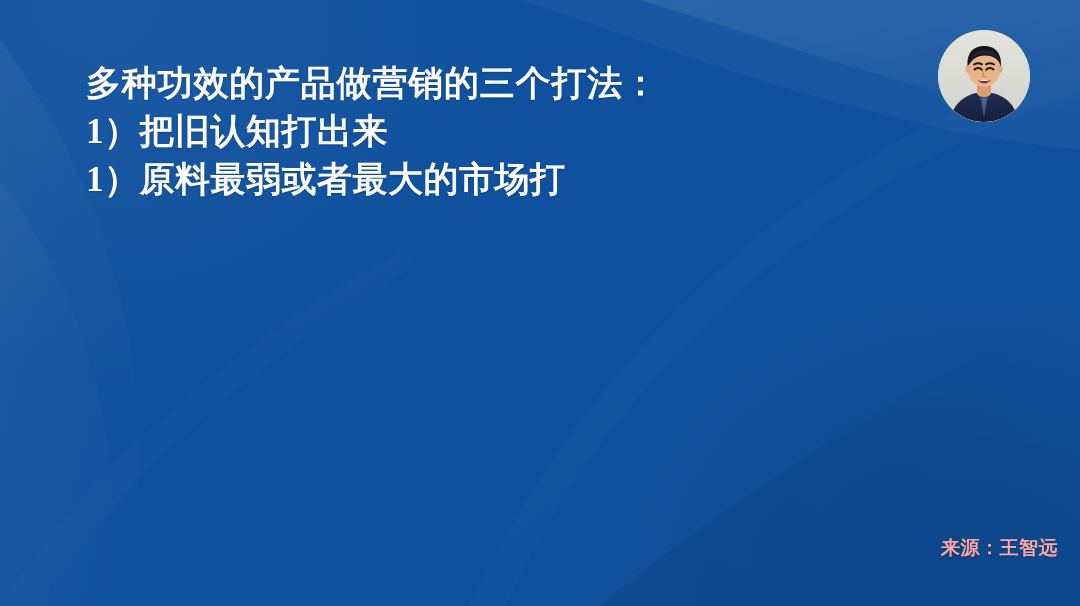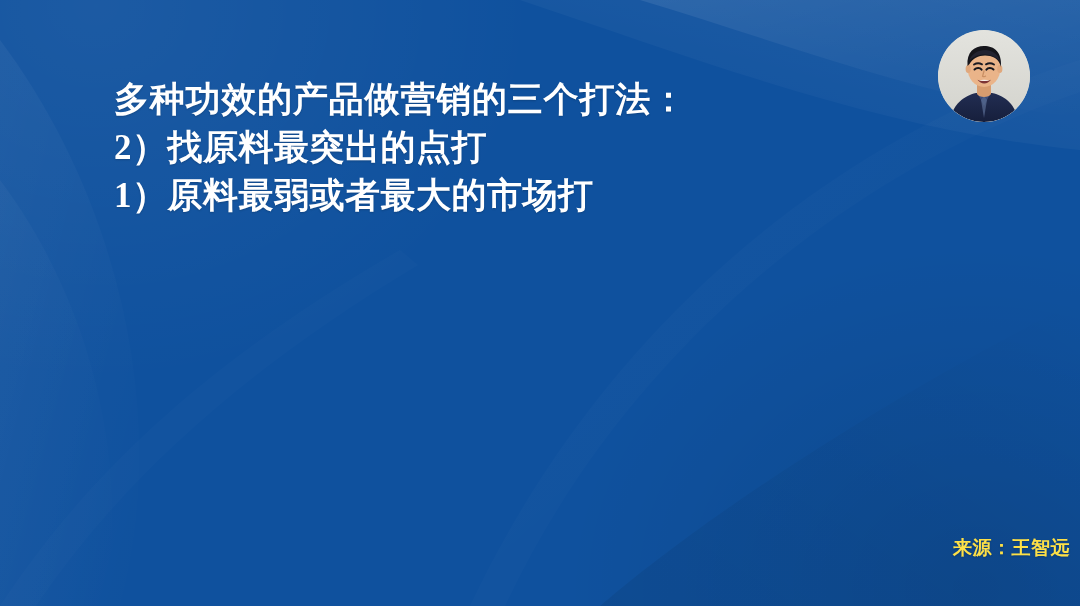--- a/index.html
+++ b/index.html
@@ -47,23 +47,22 @@
     width: 760px;
     height: 640px;
     background: radial-gradient(ellipse at 60% 60%, rgba(0,0,0,0.10), rgba(0,0,0,0) 64%);
     pointer-events: none;
   }
 
   
   #headline {
     position: absolute;
     left: 86px;
-    top: 76px;
+    top: 60px;
     width: 830px;
-    margin-left: 28px;
   }
   .h-line {
     color: #ffffff;
     font-size: 35px;
     font-weight: bold;
     line-height: 48px;
     letter-spacing: 0.5px;
     white-space: nowrap;
     text-shadow: 0 1px 2px rgba(0,0,0,0.18);
   }
@@ -81,23 +80,23 @@
     height: 92px;
     border-radius: 50%;
     overflow: hidden;
     background: #dcdcd6;
   }
   #avatar svg { display: block; }
 
   
   #source {
     position: absolute;
-    right: 10px;
+    right: 22px;
     bottom: 45px;
-    color: #fde047;
+    color: #fca5a5;
     font-size: 19px;
     font-weight: bold;
     letter-spacing: 0.5px;
     white-space: nowrap;
     text-shadow: 0 1px 2px rgba(0,0,0,0.2);
   }
 </style>
 </head>
 <body>
 
@@ -134,21 +133,21 @@
     <path d="M 0 606 C 90 470 210 360 400 250 L 418 265 C 235 375 118 485 36 606 Z" fill="url(#wgrad4)" opacity="0.5"></path>
 
     <path d="M 1080 606 L 1080 300 C 880 400 700 520 600 606 Z" fill="url(#wgrad3)"></path>
   </svg>
 
   <div class="bg-tint-tl"></div>
   <div class="bg-tint-br"></div>
 
   <div id="headline">
     <div class="h-line title">多种功效的产品做营销的三个打法：</div>
-    <div class="h-line">2）找原料最突出的点打</div>
+    <div class="h-line">1）把旧认知打出来</div>
     <div class="h-line">1）原料最弱或者最大的市场打</div>
   </div>
 
   <div id="avatar">
     <svg width="92" height="92" viewBox="0 0 92 92">
       <defs>
         <clipPath id="avclip">
             <circle cx="46" cy="46" r="46"></circle>
           </clipPath>
         <linearGradient id="bgPhoto" x1="0" y1="0" x2="0" y2="1">

